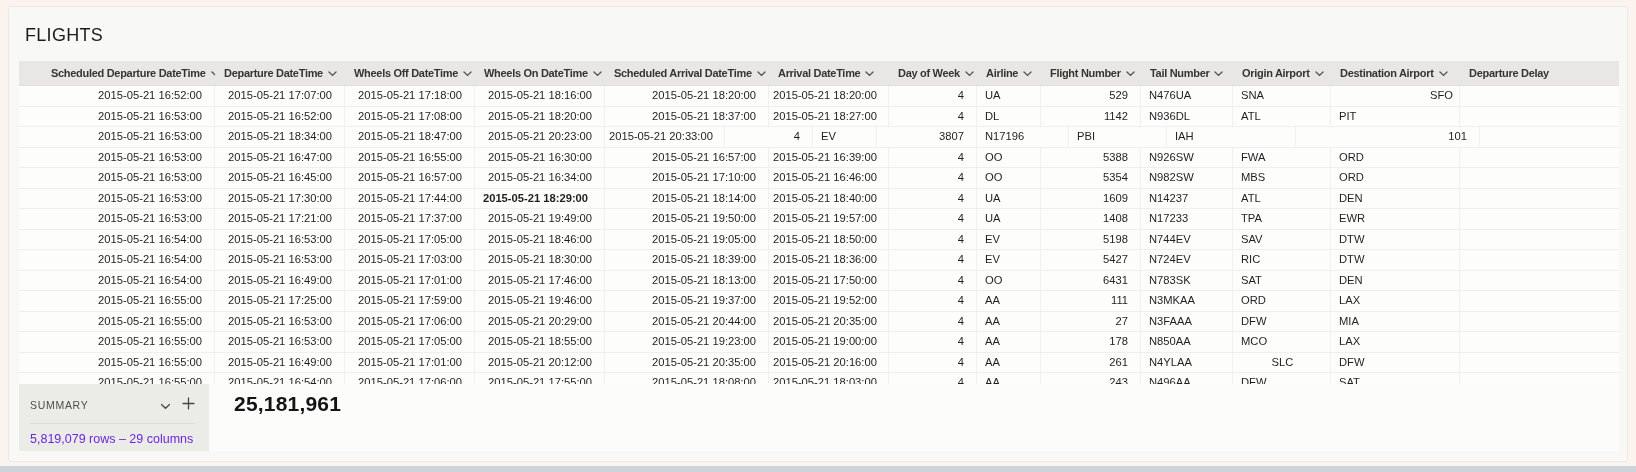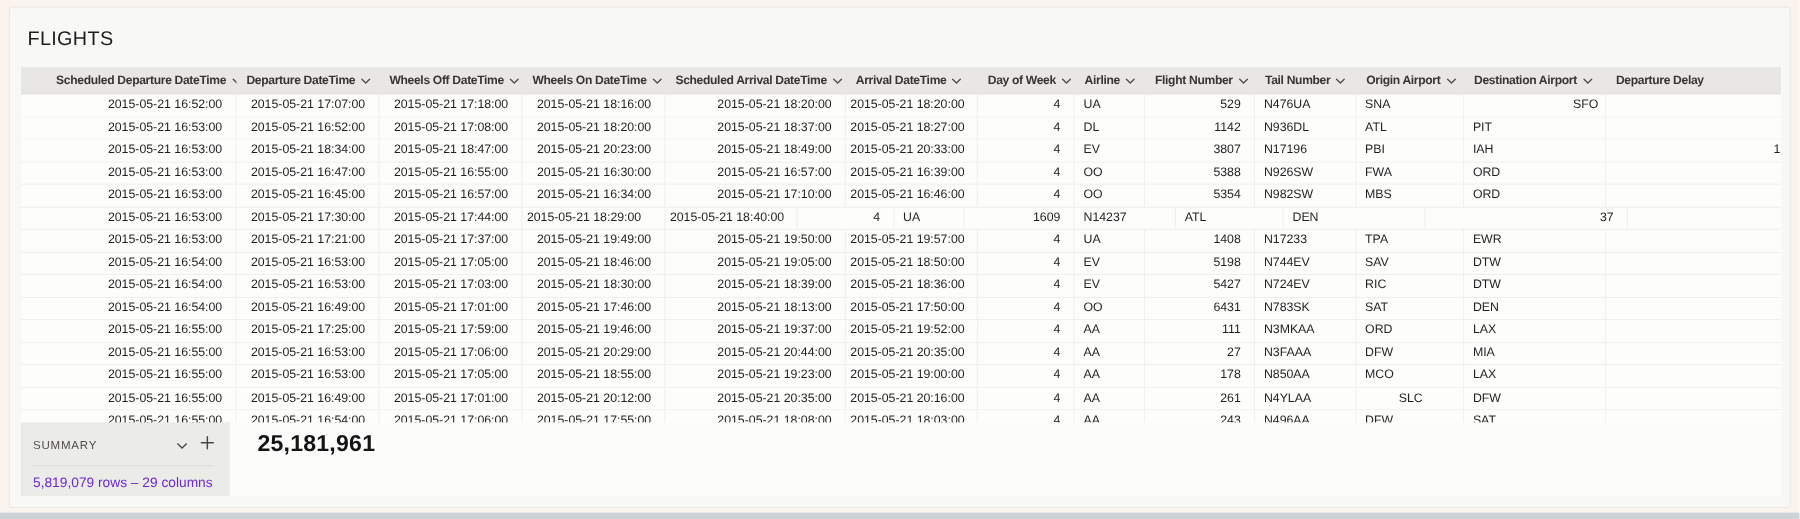--- a/index.html
+++ b/index.html
@@ -221,21 +221,20 @@
           <div class="td left" style="width: 92px; text-align: left;">N936DL</div>
           <div class="td left" style="width: 98px; text-align: left;">ATL</div>
           <div class="td left" style="width: 129px; text-align: left;">PIT</div>
           <div class="td" style="width: 184px; text-align: right;">-1</div>
         </div>
         <div class="tr">
           <div class="td" style="width: 196px; text-align: right;">2015-05-21 16:53:00</div>
           <div class="td" style="width: 130px; text-align: right;">2015-05-21 18:34:00</div>
           <div class="td" style="width: 130px; text-align: right;">2015-05-21 18:47:00</div>
           <div class="td" style="width: 130px; text-align: right;">2015-05-21 20:23:00</div>
-          <div class="td" style="width: 164px; text-align: right;">2015-05-21 18:49:00</div>
           <div class="td" style="width: 120px; text-align: right;">2015-05-21 20:33:00</div>
           <div class="td" style="width: 88px; text-align: right;">4</div>
           <div class="td left" style="width: 64px; text-align: left;">EV</div>
           <div class="td" style="width: 100px; text-align: right;">3807</div>
           <div class="td left" style="width: 92px; text-align: left;">N17196</div>
           <div class="td left" style="width: 98px; text-align: left;">PBI</div>
           <div class="td left" style="width: 129px; text-align: left;">IAH</div>
           <div class="td" style="width: 184px; text-align: right;">101</div>
         </div>
         <div class="tr">
@@ -265,21 +264,22 @@
           <div class="td" style="width: 100px; text-align: right;">5354</div>
           <div class="td left" style="width: 92px; text-align: left;">N982SW</div>
           <div class="td left" style="width: 98px; text-align: left;">MBS</div>
           <div class="td left" style="width: 129px; text-align: left;">ORD</div>
           <div class="td" style="width: 184px; text-align: right;">-8</div>
         </div>
         <div class="tr">
           <div class="td" style="width: 196px; text-align: right;">2015-05-21 16:53:00</div>
           <div class="td" style="width: 130px; text-align: right;">2015-05-21 17:30:00</div>
           <div class="td" style="width: 130px; text-align: right;">2015-05-21 17:44:00</div>
-          <div class="td" style="width: 130px; text-align: left;">2015-05-21 18:29:00</div>
+          <div class="td" style="width: 130px; text-align: center; font-weight: bold;">2015-05-21 18:29:00</div>
+          <div class="td" style="width: 164px; text-align: right;">2015-05-21 18:14:00</div>
           <div class="td" style="width: 120px; text-align: right;">2015-05-21 18:40:00</div>
           <div class="td" style="width: 88px; text-align: right;">4</div>
           <div class="td left" style="width: 64px; text-align: left;">UA</div>
           <div class="td" style="width: 100px; text-align: right;">1609</div>
           <div class="td left" style="width: 92px; text-align: left;">N14237</div>
           <div class="td left" style="width: 98px; text-align: left;">ATL</div>
           <div class="td left" style="width: 129px; text-align: left;">DEN</div>
           <div class="td" style="width: 184px; text-align: right;">37</div>
         </div>
         <div class="tr">

